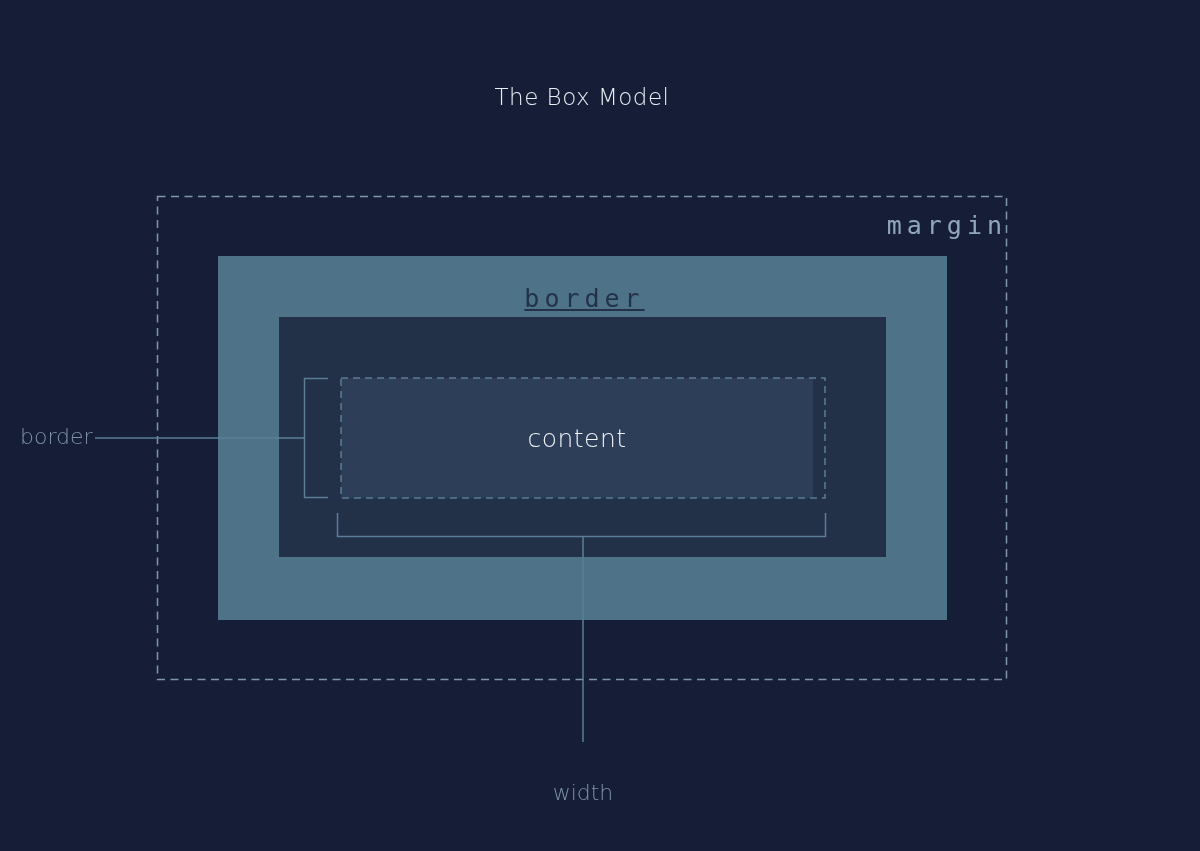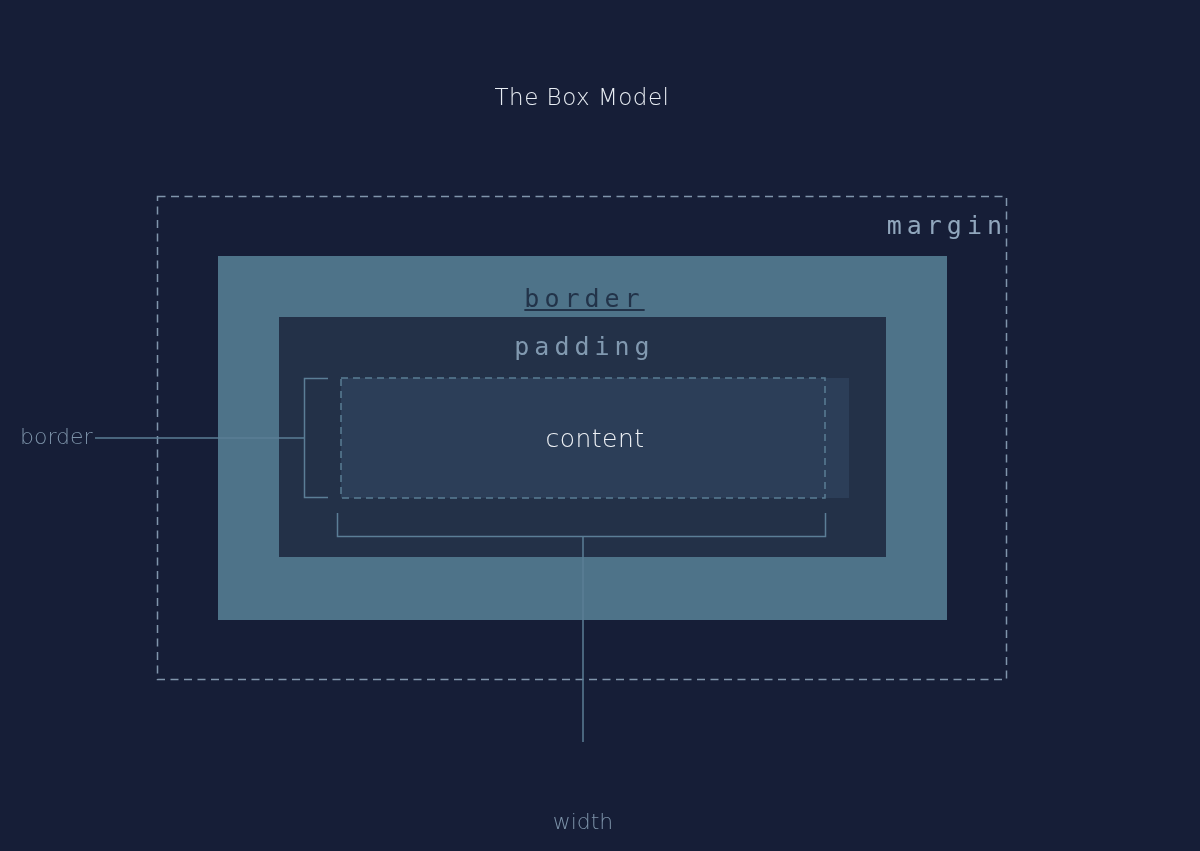--- a/index.html
+++ b/index.html
@@ -48,21 +48,21 @@
   }
   .box-padding {
     position: absolute;
     left: 279px; top: 317px;
     width: 607px; height: 240px;
     background: var(--padding-box);
   }
   .box-content {
     position: absolute;
     left: 341px; top: 378px;
-    width: 508px; height: 120px;
+    width: 472px; height: 120px;
     background: var(--content-box);
     display: flex;
     align-items: center;
     justify-content: center;
   }
   
   .layer-label {
     position: absolute;
     left: 157px;
     width: 850px;
@@ -84,21 +84,21 @@
   }
   
   .dim-label {
     position: absolute;
     font-family: "DejaVu Sans", "Liberation Sans", sans-serif;
     font-weight: 300;
     font-size: 22px;
     color: var(--dimension-text);
   }
   .label-height { left: 20px; top: 424px; }
-  .label-width  { left: 483px; width: 200px; top: 809px; text-align: center; }
+  .label-width  { left: 483px; width: 200px; top: 780px; text-align: center; }
   
   .overlay {
     position: absolute;
     left: 0; top: 0;
     width: 1200px; height: 851px;
     pointer-events: none;
   }
   .overlay .dashed-margin {
     fill: none;
     stroke: var(--dash-line);
@@ -125,21 +125,20 @@
   <div class="title">The Box Model</div>
 
   <div class="box-border"></div>
   <div class="box-padding"></div>
   <div class="box-content">
     <span class="label-content">content</span>
   </div>
 
   <div class="layer-label label-margin">margin</div>
   <div class="layer-label label-border">border</div>
-  <div class="layer-label label-padding">padding</div>
 
   <div class="dim-label label-height">border</div>
   <div class="dim-label label-width">width</div>
 
   <svg class="overlay" viewBox="0 0 1200 851">
 
     <rect class="dashed-margin" x="157.5" y="196.5" width="849" height="483"></rect>
 
     <rect class="dashed-content" x="341" y="378" width="484" height="120"></rect>
 

